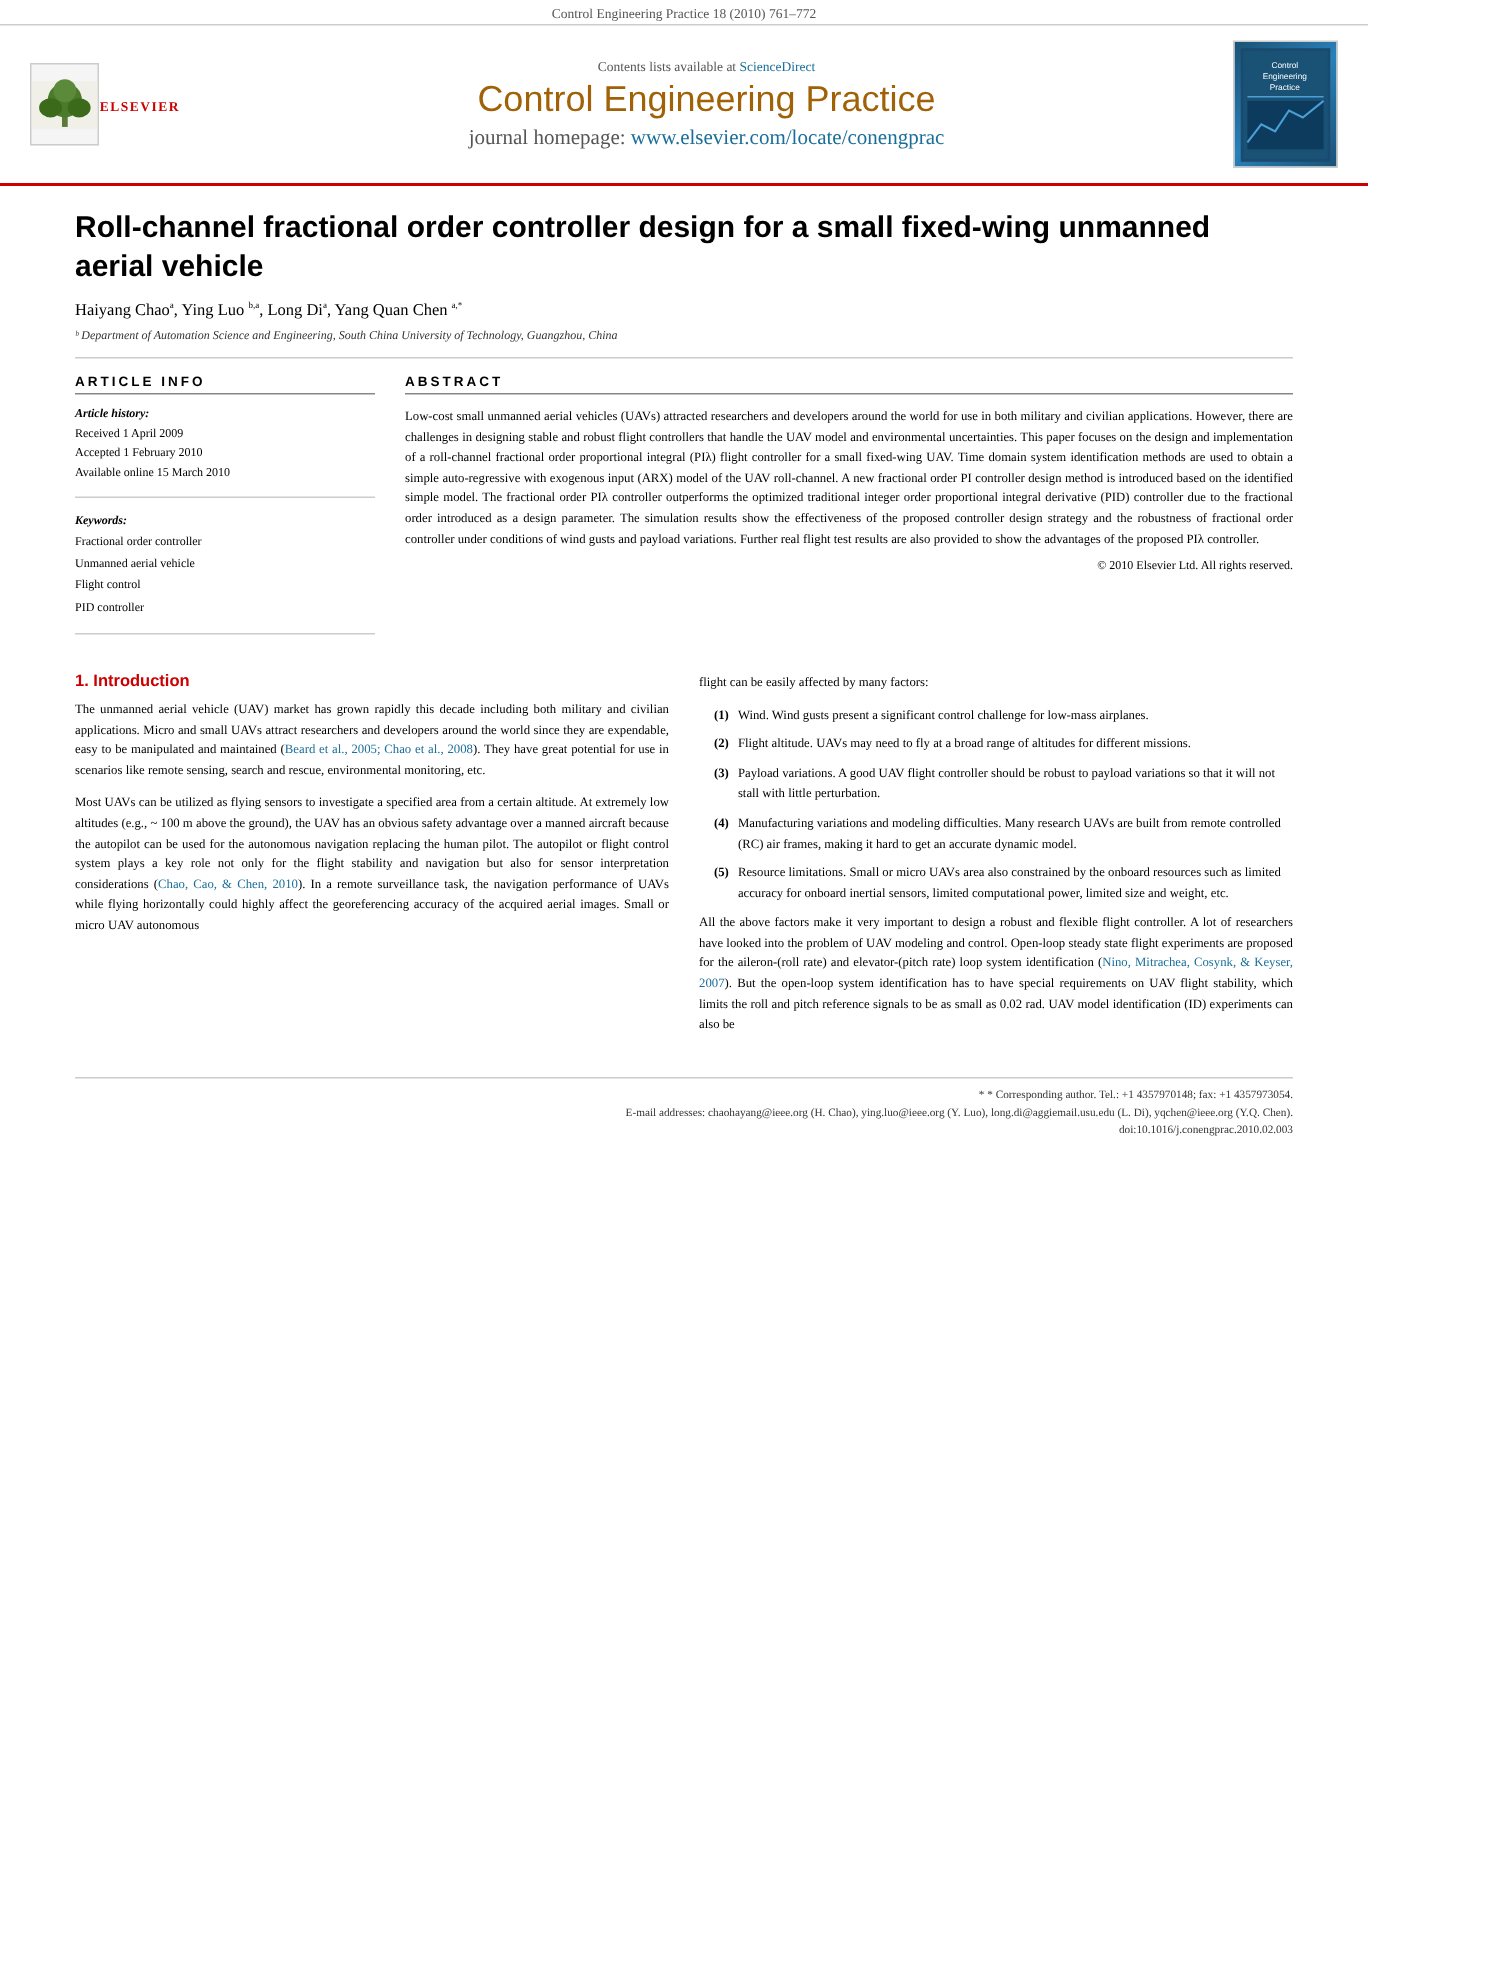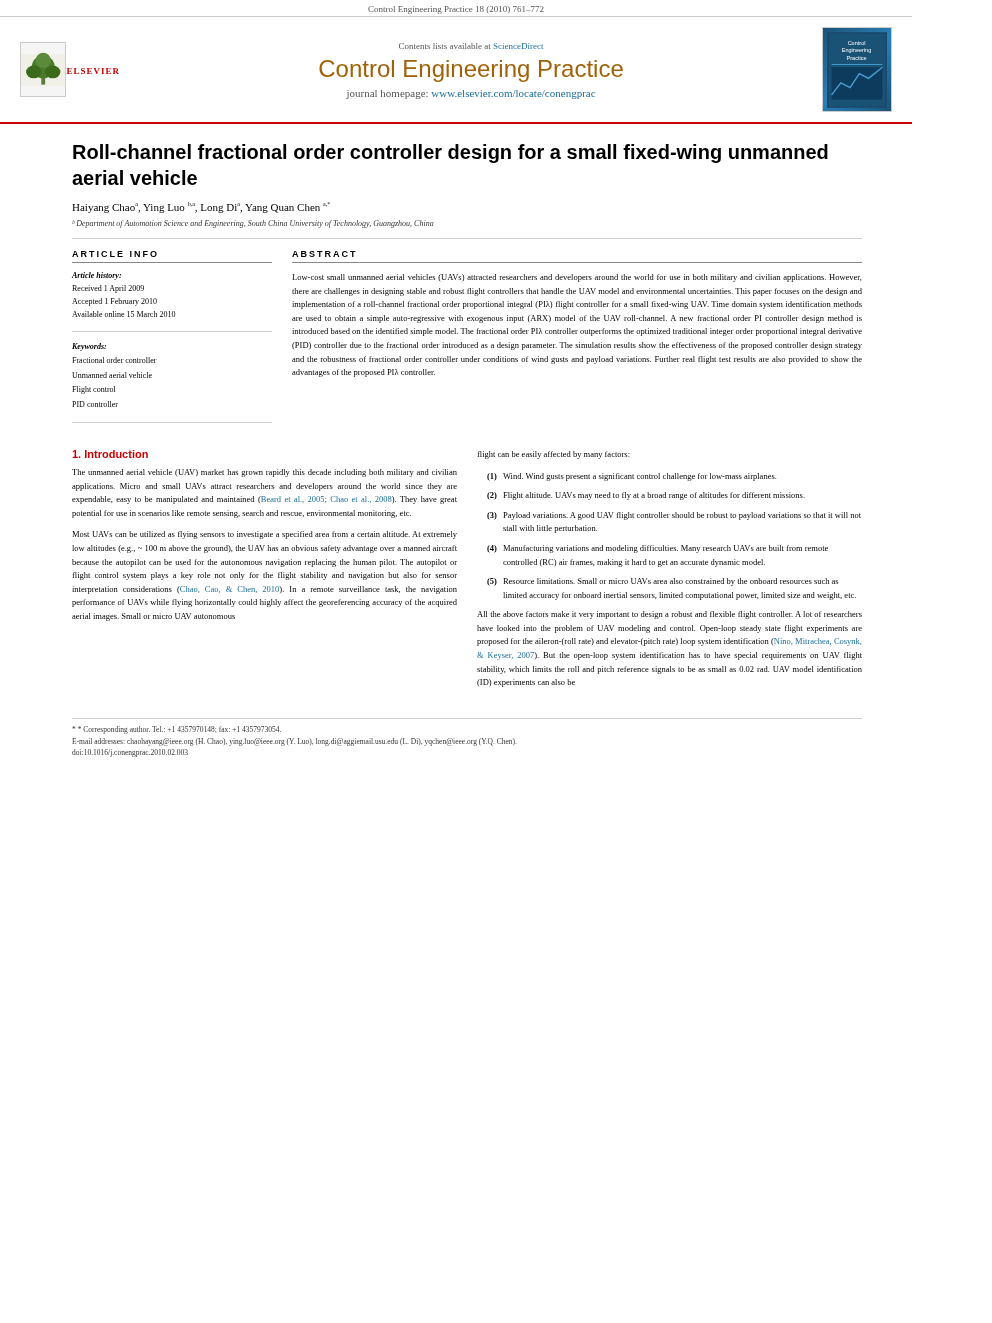--- a/index.html
+++ b/index.html
@@ -79,41 +79,41 @@
 
     .journal-title {
       font-size: 24px;
       font-weight: normal;
       color: #a16207;
       font-family: Arial, sans-serif;
       margin-bottom: 4px;
     }
 
     .journal-homepage {
-      font-size: 11px;
+      font-size: 14px;
       color: #555;
     }
 
     .journal-cover {
       width: 70px;
       height: 85px;
       border: 1px solid #ccc;
       display: flex;
       align-items: center;
       justify-content: center;
       background: linear-gradient(135deg, #1a5276 0%, #2980b9 50%, #1a5276 100%);
       font-size: 7px;
       color: white;
       text-align: center;
       padding: 4px;
     }
 
     
     .article-content {
-      padding: 15px 50px 15px 72px;
+      padding: 15px 50px 15px 50px;
     }
 
     .article-title {
       font-size: 20px;
       font-weight: bold;
       color: #000;
       line-height: 1.3;
       margin-bottom: 10px;
       font-family: Arial, sans-serif;
     }
@@ -256,20 +256,21 @@
       flex-shrink: 0;
     }
 
     
     .article-footer {
       border-top: 1px solid #ccc;
       margin-top: 20px;
       padding-top: 6px;
       font-size: 7.5px;
       color: #333;
+      text-align: right;
     }
 
     .footer-note {
       margin-bottom: 2px;
       font-size: 7.5px;
     }
 
     .footnote-star {
       font-size: 7.5px;
       margin-bottom: 3px;
@@ -374,20 +375,21 @@
             <div>PID controller</div>
           </div>
         </div>
 
         <hr class="divider">
       </div>
 
       <div class="right-col">
         <div class="section-heading">ABSTRACT</div>
         <div class="abstract-text">Low-cost small unmanned aerial vehicles (UAVs) attracted researchers and developers around the world for use in both military and civilian applications. However, there are challenges in designing stable and robust flight controllers that handle the UAV model and environmental uncertainties. This paper focuses on the design and implementation of a roll-channel fractional order proportional integral (PIλ) flight controller for a small fixed-wing UAV. Time domain system identification methods are used to obtain a simple auto-regressive with exogenous input (ARX) model of the UAV roll-channel. A new fractional order PI controller design method is introduced based on the identified simple model. The fractional order PIλ controller outperforms the optimized traditional integer order proportional integral derivative (PID) controller due to the fractional order introduced as a design parameter. The simulation results show the effectiveness of the proposed controller design strategy and the robustness of fractional order controller under conditions of wind gusts and payload variations. Further real flight test results are also provided to show the advantages of the proposed PIλ controller.</div>
+        <div class="copyright">© 2010 Elsevier Ltd. All rights reserved.</div>
       </div>
 
     </div>
 
     <div class="body-two-col">
 
       <div class="body-left">
         <div class="section-title">1.  Introduction</div>
 
         <div class="body-text">

